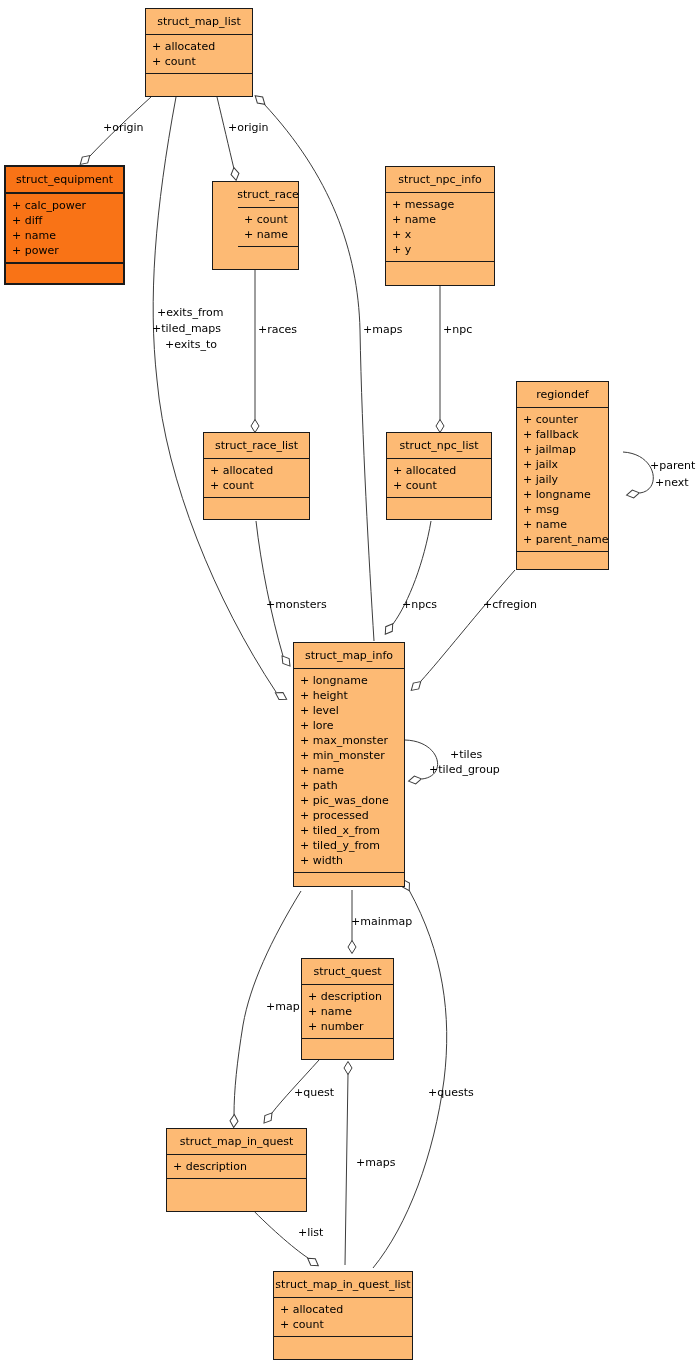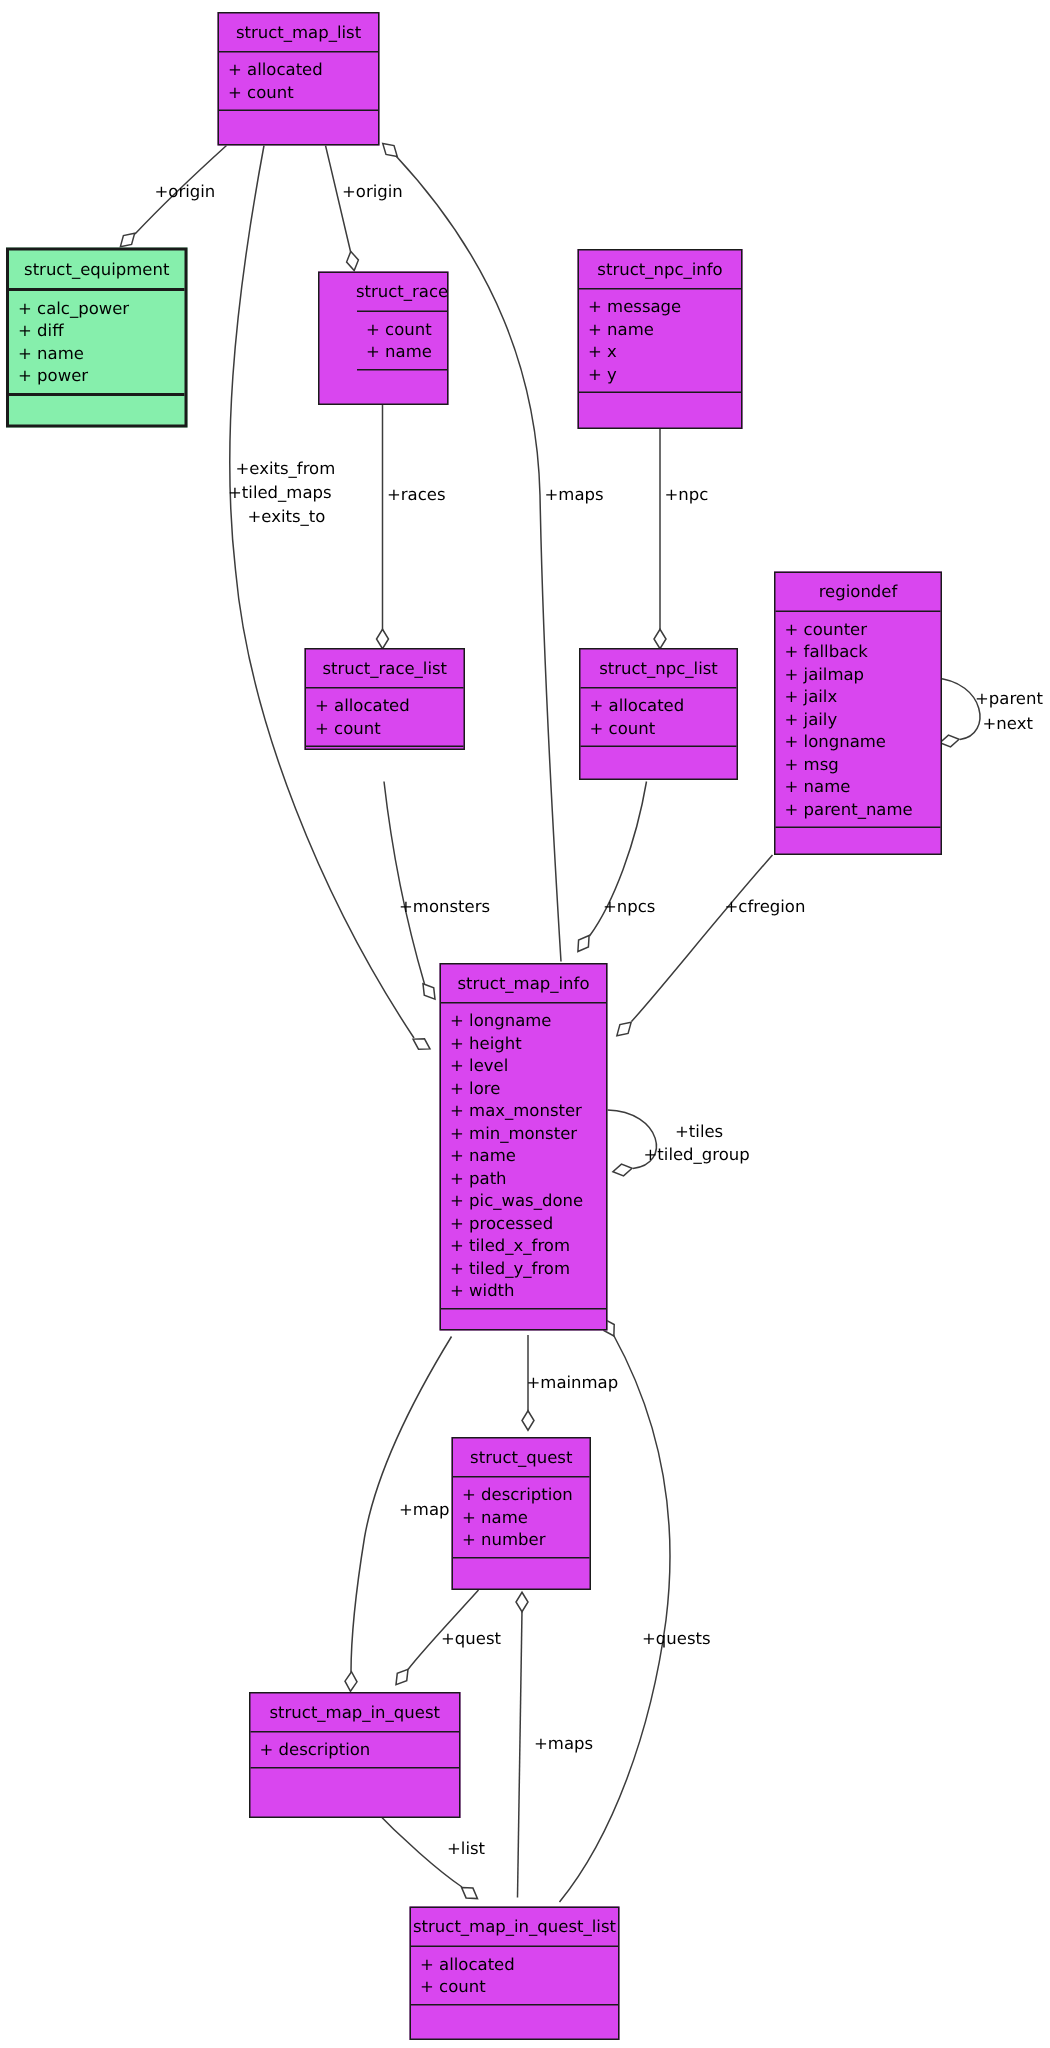--- a/index.html
+++ b/index.html
@@ -4,24 +4,24 @@
 <style>
   html,body { margin:0; padding:0; background:#ffffff; }
   #stage {
     position:relative; width:700px; height:1365px;
     background:#ffffff; overflow:hidden;
     font-family:"DejaVu Sans","Liberation Sans",sans-serif;
     color:#000;
   }
   #edge-layer { position:absolute; left:0; top:0; }
   .uml-box {
-    position:absolute; background:#d946ef; border:1px solid #1a1a1a;
+    position:absolute; background:#fdba74; border:1px solid #1a1a1a;
     display:flex; flex-direction:column; box-sizing:border-box;
   }
-  .uml-box.highlight { background:#86efac; border-width:2px; }
+  .uml-box.highlight { background:#f97316; border-width:2px; }
   .uml-title {
     height:25px; flex:0 0 25px; border-bottom:1px solid #1a1a1a;
     display:flex; align-items:center; justify-content:center;
     font-size:11px; white-space:nowrap;
   }
   .uml-box.highlight .uml-title { border-bottom-width:2px; }
   .uml-fields { padding:4px 4px 4px 6px; border-bottom:1px solid #1a1a1a; }
   .uml-box.highlight .uml-fields { border-bottom-width:2px; }
   .uml-field { font-size:11px; line-height:15px; white-space:nowrap; }
   .uml-empty { flex:1 1 auto; }
@@ -120,37 +120,37 @@
     <div class="uml-box" style="left: 385px; top: 166px; width: 110px; height: 120px;">
       <div class="uml-title">struct_npc_info</div>
       <div class="uml-fields">
         <div class="uml-field">+ message</div>
         <div class="uml-field">+ name</div>
         <div class="uml-field">+ x</div>
         <div class="uml-field">+ y</div>
       </div>
       <div class="uml-empty"></div>
     </div>
-    <div class="uml-box" style="left: 203px; top: 432px; width: 107px; height: 68px;">
+    <div class="uml-box" style="left: 203px; top: 432px; width: 107px; height: 88px;">
       <div class="uml-title">struct_race_list</div>
       <div class="uml-fields">
         <div class="uml-field">+ allocated</div>
         <div class="uml-field">+ count</div>
       </div>
       <div class="uml-empty"></div>
     </div>
     <div class="uml-box" style="left: 386px; top: 432px; width: 106px; height: 88px;">
       <div class="uml-title">struct_npc_list</div>
       <div class="uml-fields">
         <div class="uml-field">+ allocated</div>
         <div class="uml-field">+ count</div>
       </div>
       <div class="uml-empty"></div>
     </div>
-    <div class="uml-box" style="left: 516px; top: 381px; width: 112px; height: 189px;">
+    <div class="uml-box" style="left: 516px; top: 381px; width: 93px; height: 189px;">
       <div class="uml-title">regiondef</div>
       <div class="uml-fields">
         <div class="uml-field">+ counter</div>
         <div class="uml-field">+ fallback</div>
         <div class="uml-field">+ jailmap</div>
         <div class="uml-field">+ jailx</div>
         <div class="uml-field">+ jaily</div>
         <div class="uml-field">+ longname</div>
         <div class="uml-field">+ msg</div>
         <div class="uml-field">+ name</div>

